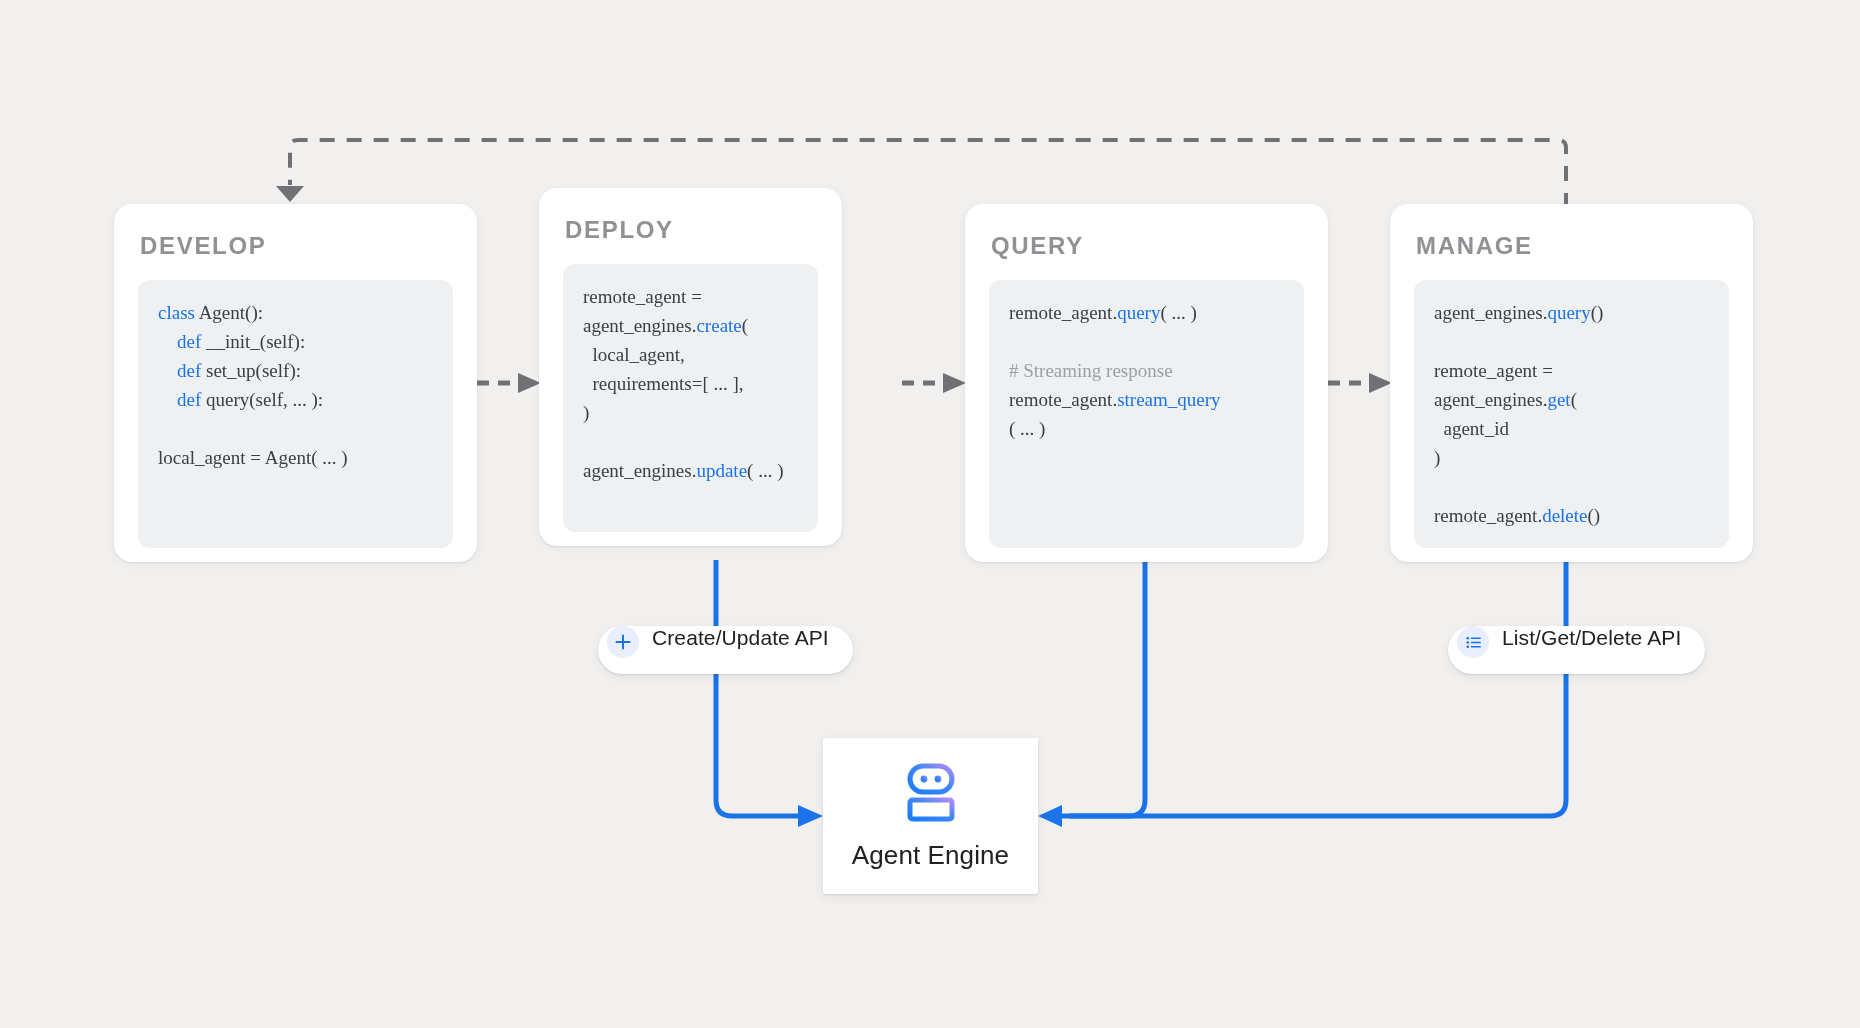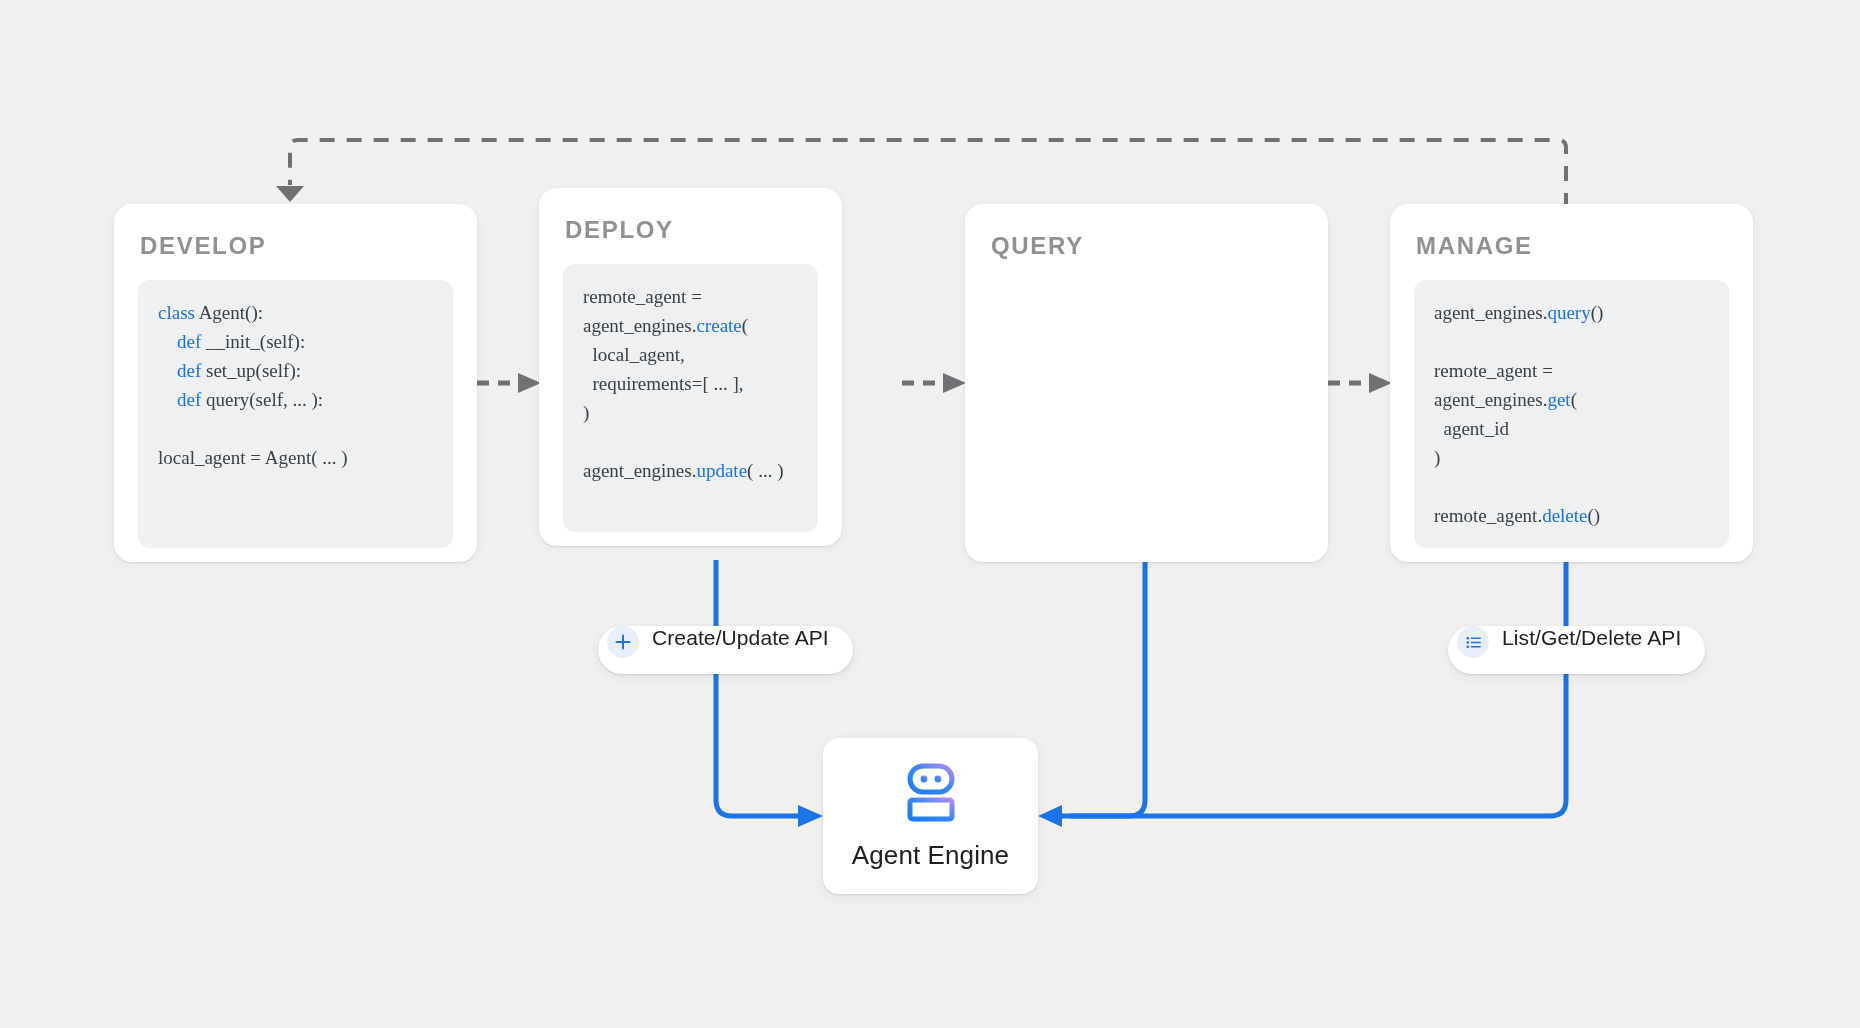--- a/index.html
+++ b/index.html
@@ -83,21 +83,21 @@
     color: #202124;
     letter-spacing: .1px;
   }
 
   
   #agent-engine {
     position: absolute;
     left: 823px; top: 738px;
     width: 215px; height: 156px;
     background: #ffffff;
-    border-radius: 16px;
+    border-radius: 2px;
     box-shadow: 0 1px 2px rgba(60,60,60,.12), 0 3px 12px rgba(60,60,60,.07);
     display: flex;
     flex-direction: column;
     align-items: center;
     justify-content: center;
     gap: 14px;
     box-sizing: border-box;
   }
   #agent-engine .ae-label {
     font-size: 26px;
@@ -179,20 +179,25 @@
 <span>agent_engines.</span><span class="fn">create</span><span>(</span>
 <span>  local_agent,</span>
 <span>  requirements=[ ... ],</span>
 <span>)</span>
 <span></span>
 <span>agent_engines.</span><span class="fn">update</span><span>( ... )</span></div>
   </div>
 
   <div class="card" style="left:965px; top:204px; width:363px; height:358px;">
     <div class="card-title">QUERY</div>
+    <div class="code" style="height:268px;"><span>remote_agent.</span><span class="fn">query</span><span>( ... )</span>
+<span></span>
+<span class="cm"># Streaming response</span>
+<span>remote_agent.</span><span class="fn">stream_query</span>
+<span>( ... )</span></div>
   </div>
 
   <div class="card" style="left:1390px; top:204px; width:363px; height:358px;">
     <div class="card-title">MANAGE</div>
     <div class="code" style="height:268px;"><span>agent_engines.</span><span class="fn">query</span><span>()</span>
 <span></span>
 <span>remote_agent =</span>
 <span>agent_engines.</span><span class="fn">get</span><span>(</span>
 <span>  agent_id</span>
 <span>)</span>

